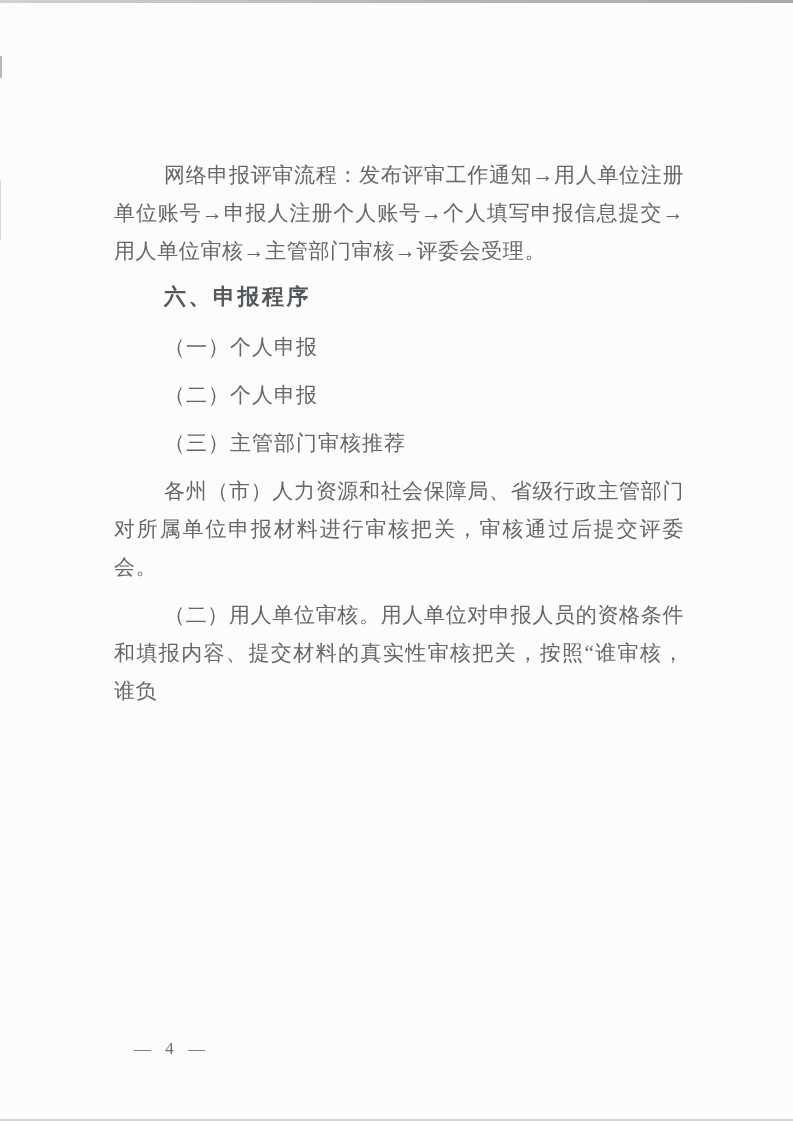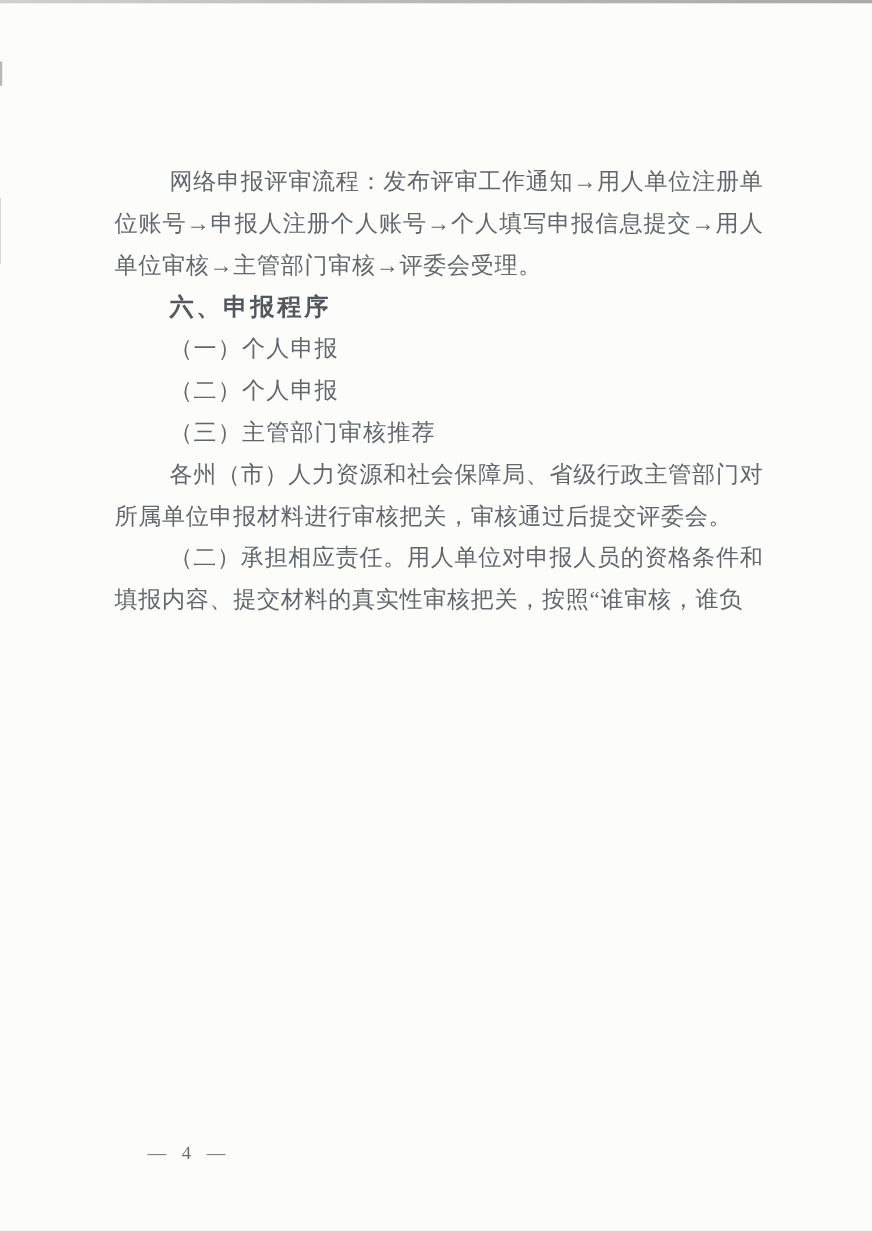--- a/index.html
+++ b/index.html
@@ -56,28 +56,28 @@
     top: 146px;
     left: 104px;
     width: 590px;
     font-size: 21px;
     line-height: 38px;
     letter-spacing: 0.6px;
     text-align: justify;
     text-align-last: left;
   }
   .content p {
-    margin: 0;
+    margin: 10px;
     text-indent: 50px;
   }
   .para {
     color: var(--body-text);
   }
   .heading {
-    font-family: Liberation Serif, serif;
+    font-family: Liberation Mono, monospace;
     font-weight: 700;
     font-size: 22px;
     letter-spacing: 2.5px;
     color: var(--heading-text);
   }
   .subheading {
     color: var(--body-text);
     letter-spacing: 1px;
     font-family: Liberation Serif, serif;
   }
@@ -101,19 +101,19 @@
   <div class="scan-edge-left-tick"></div>
   <div class="scan-edge-left-tick2"></div>
 
   <div class="content">
     <p class="para">网络申报评审流程：发布评审工作通知→用人单位注册单位账号→申报人注册个人账号→个人填写申报信息提交→用人单位审核→主管部门审核→评委会受理。</p>
     <p class="heading">六、申报程序</p>
     <p class="subheading">（一）个人申报</p>
     <p class="subheading">（二）个人申报</p>
     <p class="subheading">（三）主管部门审核推荐</p>
     <p class="para">各州（市）人力资源和社会保障局、省级行政主管部门对所属单位申报材料进行审核把关，审核通过后提交评委会。</p>
-    <p class="para">（二）承担相应责任。用人单位对申报人员的资格条件和填报内容、提交材料的真实性审核把关，按照“谁审核，谁负</p>
+    <p class="para">（二）用人单位审核。用人单位对申报人员的资格条件和填报内容、提交材料的真实性审核把关，按照“谁审核，谁负</p>
   </div>
 
   <div class="footer-page-number">— 4 —</div>
 
   <div class="scan-edge-bottom"></div>
 </div>
 
 </body></html>

